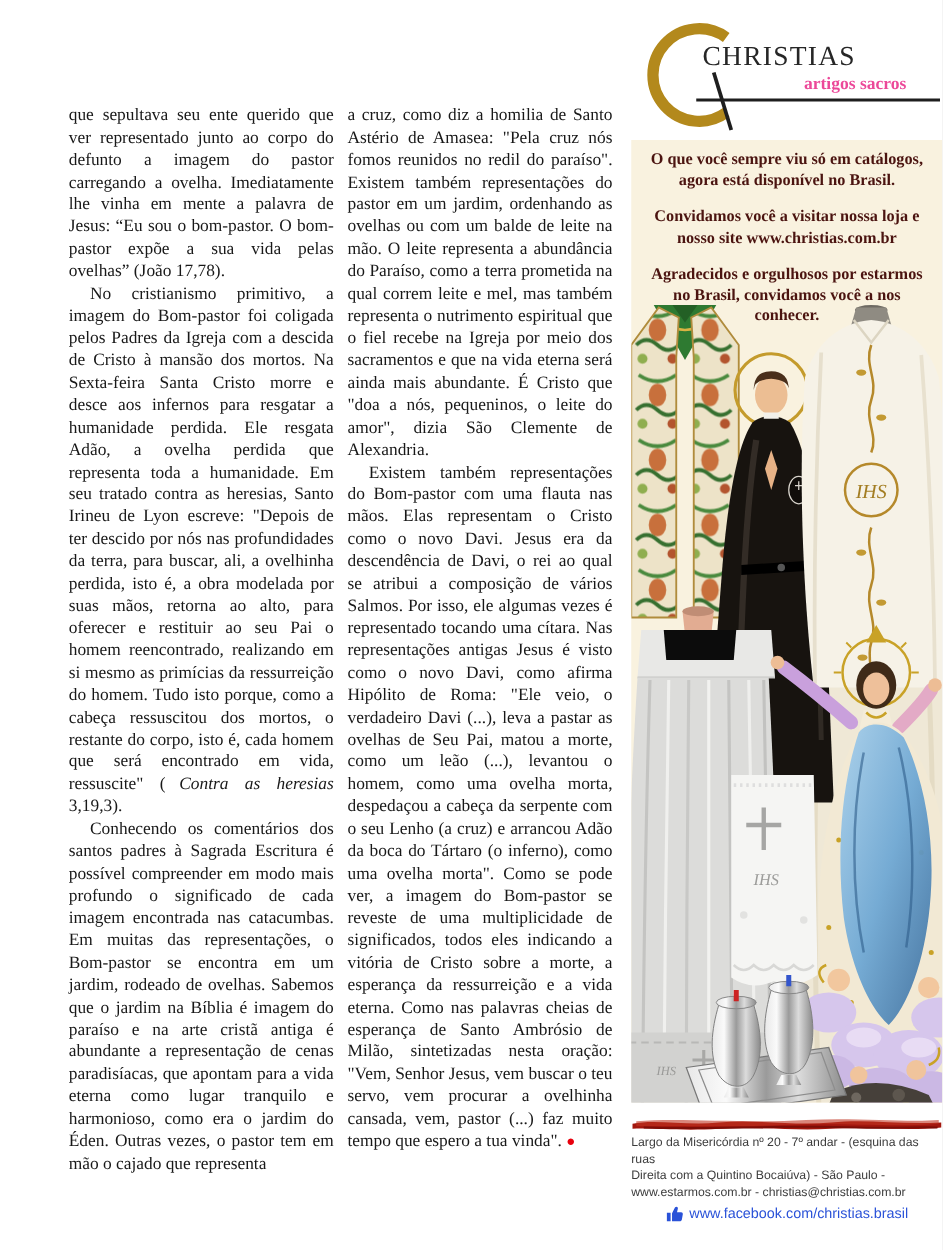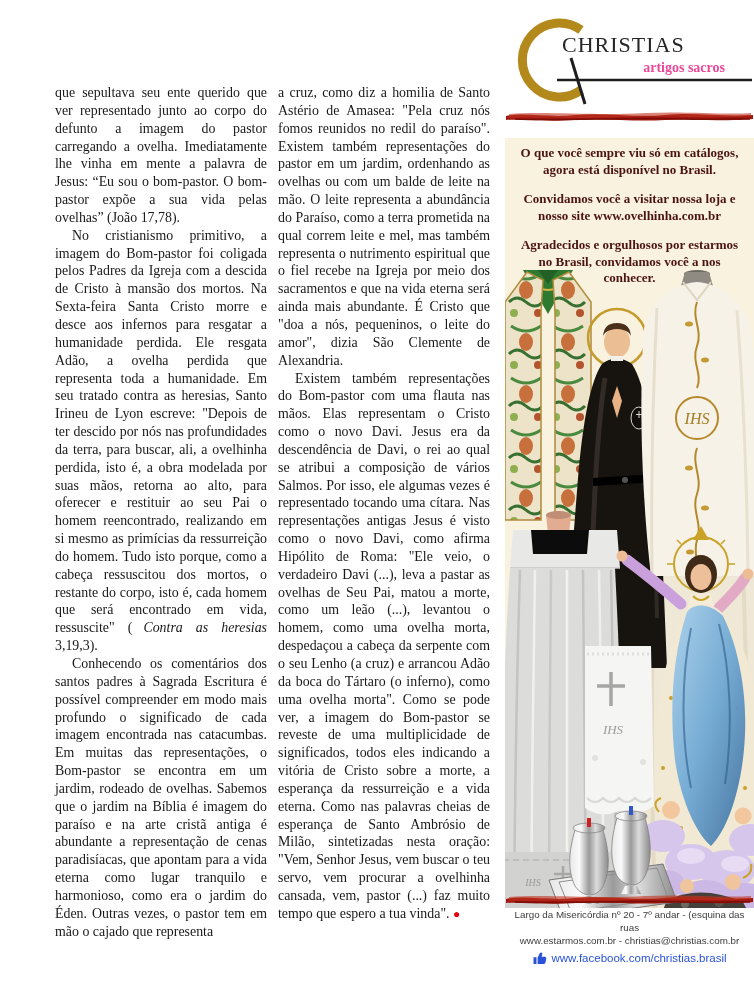--- a/index.html
+++ b/index.html
@@ -18,33 +18,33 @@
   .ad{position:absolute;left:505px;top:0;width:249px;height:1000px;background:#ffffff;}
   .logo{position:absolute;top:0;left:0;width:249px;height:110px;}
   .logo svg{position:absolute;inset:0;}
   .brand{position:absolute;left:57px;top:32px;font-family:"Liberation Serif",serif;
          font-size:22px;letter-spacing:1px;color:#262626;}
   .tagline{position:absolute;top:60px;right:29px;font-family:"Liberation Serif",serif;
            font-weight:bold;font-size:14px;color:#ec4899;}
   .brush{position:absolute;left:0;width:249px;height:13px;}
   .brush-top{top:110px;}
   .brush-bottom{top:893px;}
-  .panel{position:absolute;top:138px;left:0;width:249px;height:770px;
+  .panel{position:absolute;top:112px;left:0;width:249px;height:770px;
          background:#f9f2df;overflow:hidden;}
   .ad-copy{padding:7px 13px 0;text-align:center;}
   .ad-copy p{margin:0 0 13px;font-family:"Liberation Serif",serif;font-weight:bold;
              font-size:13px;line-height:16.5px;color:#4b1410;}
   .collage{position:absolute;top:130px;left:0;}
   .mono-text{font-family:"Liberation Serif",serif;font-style:italic;font-size:16px;
              fill:#a37d22;text-anchor:middle;}
   .cloth-text{font-family:"Liberation Serif",serif;font-style:italic;font-size:13px;
               fill:#9c9c9a;text-anchor:middle;}
   .band-text{font-family:"Liberation Serif",serif;font-style:italic;font-size:10px;
              fill:#9a9a98;text-anchor:middle;}
-  .contact{position:absolute;top:908px;left:0;width:249px;text-align:center;
+  .contact{position:absolute;top:908px;left:0;width:249px;text-align:left;
            font-family:"Liberation Sans",sans-serif;}
   .contact-line{font-size:9.8px;line-height:13.2px;color:#3c3c3c;}
   .fb-row{margin-top:3px;display:flex;align-items:center;justify-content:center;gap:4px;
           color:#2a52d8;font-size:11.5px;cursor:pointer;}
 </style>
 </head>
 <body>
 
 <div class="page">
 
@@ -74,21 +74,21 @@
 
     <svg class="brush brush-top" viewBox="0 0 249 13" preserveAspectRatio="none">
       <path d="M1,6 C20,2 45,8 70,5 C100,2 130,8 160,5 C190,2 215,7 248,5 L248,9 C220,12 190,8 160,10 C130,12 100,8 70,10 C40,12 15,9 1,10 Z" fill="#a2170e"></path>
       <path d="M4,4 C40,1 90,6 140,3 C180,1 220,5 246,3 L246,6 C210,9 170,5 120,7 C80,9 30,7 4,8 Z" fill="#c03322" opacity="0.6"></path>
       <path d="M10,9 C60,11 120,7 180,9 C210,10 235,8 245,9" stroke="#7c0d07" stroke-width="1.6" fill="none"></path>
     </svg>
 
     <section class="panel">
       <div class="ad-copy" id="ad-copy">
           <p>O que você sempre viu só em catálogos, agora está disponível no Brasil.</p>
-          <p>Convidamos você a visitar nossa loja e nosso site www.ovelhinha.com.br</p>
+          <p>Convidamos você a visitar nossa loja e nosso site www.christias.com.br</p>
           <p>Agradecidos e orgulhosos por estarmos no Brasil, convidamos você a nos conhecer.</p>
         </div>
 
       <svg class="collage" viewBox="0 0 249 642" width="249" height="642">
         <defs>
           <linearGradient id="metal" x1="0" y1="0" x2="1" y2="0">
             <stop offset="0" stop-color="#e8e8e8"></stop>
               <stop offset="0.25" stop-color="#fafafa"></stop>
             <stop offset="0.5" stop-color="#9a9a9a"></stop>
               <stop offset="0.7" stop-color="#dcdcdc"></stop>
@@ -263,20 +263,21 @@
 
     <svg class="brush brush-bottom" viewBox="0 0 249 13" preserveAspectRatio="none">
       <path d="M1,6 C20,2 45,8 70,5 C100,2 130,8 160,5 C190,2 215,7 248,5 L248,9 C220,12 190,8 160,10 C130,12 100,8 70,10 C40,12 15,9 1,10 Z" fill="#a2170e"></path>
       <path d="M4,4 C40,1 90,6 140,3 C180,1 220,5 246,3 L246,6 C210,9 170,5 120,7 C80,9 30,7 4,8 Z" fill="#c03322" opacity="0.6"></path>
       <path d="M10,9 C60,11 120,7 180,9 C210,10 235,8 245,9" stroke="#7c0d07" stroke-width="1.6" fill="none"></path>
     </svg>
 
     <footer class="contact">
       <div id="contact-lines">
           <div class="contact-line">Largo da Misericórdia nº 20 - 7º andar - (esquina das ruas</div>
+          <div class="contact-line">Direita com a Quintino Bocaiúva) - São Paulo -</div>
           <div class="contact-line">www.estarmos.com.br - christias@christias.com.br</div>
         </div>
       <div class="fb-row">
         <svg width="15" height="14" viewBox="0 0 20 18">
           <path d="M2,8 h4 v9 H2 Z M7.5,17 h8.2 c1.2,0 2.1,-0.8 2.3,-1.9 l1,-5.6 c0.2,-1.1 -0.6,-2.1 -1.8,-2.1 h-4.4 l0.9,-3.8 c0.3,-1.1 -0.5,-2.1 -1.6,-2.1 -0.6,0 -1.2,0.3 -1.5,0.9 L7.5,8.4 Z" fill="#2a52d8"></path>
         </svg>
         <span>www.facebook.com/christias.brasil</span>
       </div>
     </footer>
 

